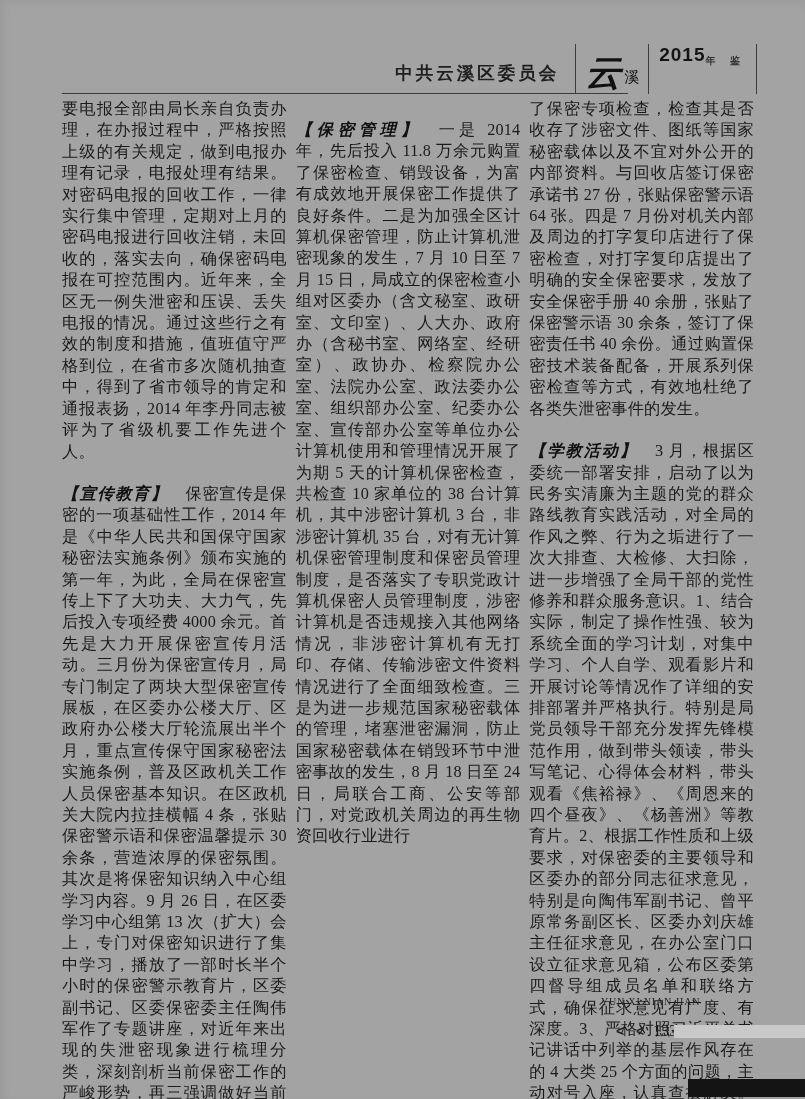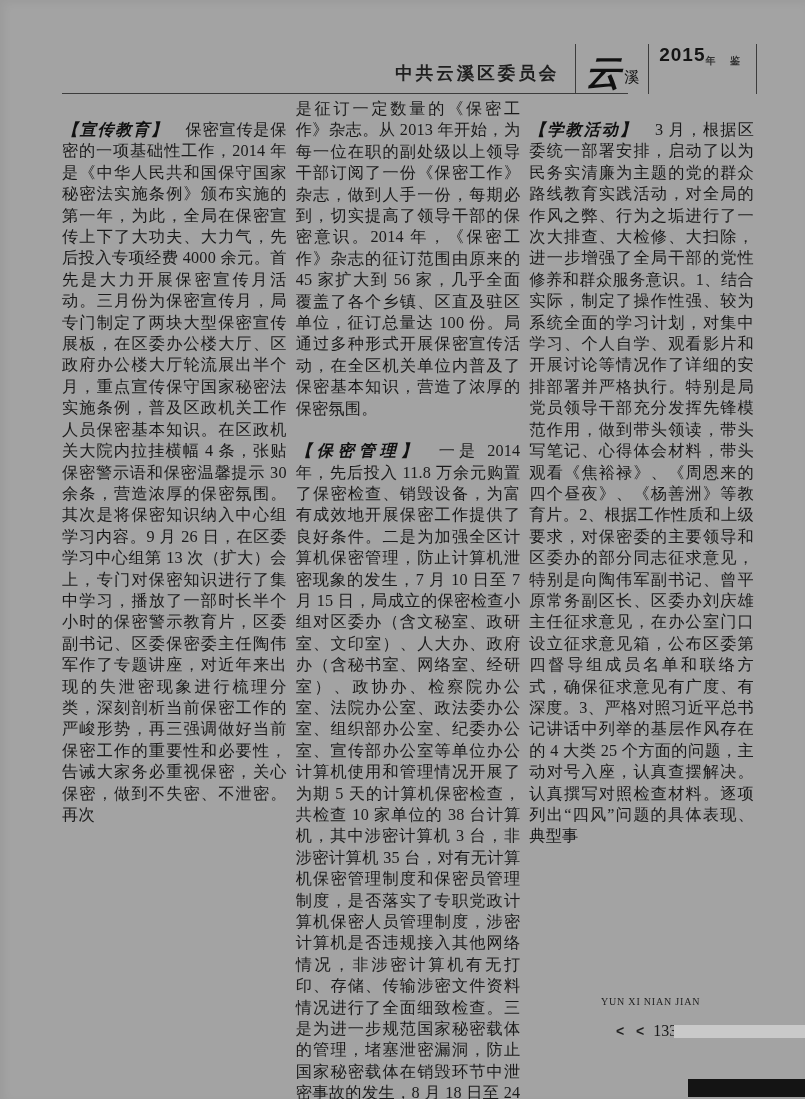--- a/index.html
+++ b/index.html
@@ -170,33 +170,34 @@
       <span class="year">2015</span>
       <span class="yearbook">年 鉴</span>
     </span>
     <span class="vbar"></span>
   </div>
   <div class="header-rule"></div>
 
   <div class="columns">
 
     <div class="col">
+      <div class="para">要电报全部由局长亲自负责办理，在办报过程中，严格按照上级的有关规定，做到电报办理有记录，电报处理有结果。对密码电报的回收工作，一律实行集中管理，定期对上月的密码电报进行回收注销，未回收的，落实去向，确保密码电报在可控范围内。近年来，全区无一例失泄密和压误、丢失电报的情况。通过这些行之有效的制度和措施，值班值守严格到位，在省市多次随机抽查中，得到了省市领导的肯定和通报表扬，2014 年李丹同志被评为了省级机要工作先进个人。</div>
       <div class="section">
         <span class="sec-hdr">【宣传教育】</span><span class="sec-body">保密宣传是保密的一项基础性工作，2014 年是《中华人民共和国保守国家秘密法实施条例》颁布实施的第一年，为此，全局在保密宣传上下了大功夫、大力气，先后投入专项经费 4000 余元。首先是大力开展保密宣传月活动。三月份为保密宣传月，局专门制定了两块大型保密宣传展板，在区委办公楼大厅、区政府办公楼大厅轮流展出半个月，重点宣传保守国家秘密法实施条例，普及区政机关工作人员保密基本知识。在区政机关大院内拉挂横幅 4 条，张贴保密警示语和保密温馨提示 30 余条，营造浓厚的保密氛围。其次是将保密知识纳入中心组学习内容。9 月 26 日，在区委学习中心组第 13 次（扩大）会上，专门对保密知识进行了集中学习，播放了一部时长半个小时的保密警示教育片，区委副书记、区委保密委主任陶伟军作了专题讲座，对近年来出现的失泄密现象进行梳理分类，深刻剖析当前保密工作的严峻形势，再三强调做好当前保密工作的重要性和必要性，告诫大家务必重视保密，关心保密，做到不失密、不泄密。再次</span>
       </div>
     </div>
 
     <div class="col">
-      <div class="para">是征订一定数量的《保密工作》杂志。从 2013 年开始，为每一位在职的副处级以上领导干部订阅了一份《保密工作》杂志，做到人手一份，每期必到，切实提高了领导干部的保密意识。2014 年，《保密工作》杂志的征订范围由原来的 45 家扩大到 56 家，几乎全面覆盖了各个乡镇、区直及驻区单位，征订总量达 100 份。局通过多种形式开展保密宣传活动，在全区机关单位内普及了保密基本知识，营造了浓厚的保密氛围。</div>
       <div class="section">
         <span class="sec-hdr">【保密管理】</span><span class="sec-body">一是 2014 年，先后投入 11.8 万余元购置了保密检查、销毁设备，为富有成效地开展保密工作提供了良好条件。二是为加强全区计算机保密管理，防止计算机泄密现象的发生，7 月 10 日至 7 月 15 日，局成立的保密检查小组对区委办（含文秘室、政研室、文印室）、人大办、政府办（含秘书室、网络室、经研室）、政协办、检察院办公室、法院办公室、政法委办公室、组织部办公室、纪委办公室、宣传部办公室等单位办公计算机使用和管理情况开展了为期 5 天的计算机保密检查，共检查 10 家单位的 38 台计算机，其中涉密计算机 3 台，非涉密计算机 35 台，对有无计算机保密管理制度和保密员管理制度，是否落实了专职党政计算机保密人员管理制度，涉密计算机是否违规接入其他网络情况，非涉密计算机有无打印、存储、传输涉密文件资料情况进行了全面细致检查。三是为进一步规范国家秘密载体的管理，堵塞泄密漏洞，防止国家秘密载体在销毁环节中泄密事故的发生，8 月 18 日至 24 日，局联合工商、公安等部门，对党政机关周边的再生物资回收行业进行</span>
       </div>
     </div>
 
     <div class="col">
+      <div class="para">了保密专项检查，检查其是否收存了涉密文件、图纸等国家秘密载体以及不宜对外公开的内部资料。与回收店签订保密承诺书 27 份，张贴保密警示语 64 张。四是 7 月份对机关内部及周边的打字复印店进行了保密检查，对打字复印店提出了明确的安全保密要求，发放了安全保密手册 40 余册，张贴了保密警示语 30 余条，签订了保密责任书 40 余份。通过购置保密技术装备配备，开展系列保密检查等方式，有效地杜绝了各类失泄密事件的发生。</div>
       <div class="section">
         <span class="sec-hdr">【学教活动】</span><span class="sec-body">3 月，根据区委统一部署安排，启动了以为民务实清廉为主题的党的群众路线教育实践活动，对全局的作风之弊、行为之垢进行了一次大排查、大检修、大扫除，进一步增强了全局干部的党性修养和群众服务意识。1、结合实际，制定了操作性强、较为系统全面的学习计划，对集中学习、个人自学、观看影片和开展讨论等情况作了详细的安排部署并严格执行。特别是局党员领导干部充分发挥先锋模范作用，做到带头领读，带头写笔记、心得体会材料，带头观看《焦裕禄》、《周恩来的四个昼夜》、《杨善洲》等教育片。2、根据工作性质和上级要求，对保密委的主要领导和区委办的部分同志征求意见，特别是向陶伟军副书记、曾平原常务副区长、区委办刘庆雄主任征求意见，在办公室门口设立征求意见箱，公布区委第四督导组成员名单和联络方式，确保征求意见有广度、有深度。3、严格对照习近平总书记讲话中列举的基层作风存在的 4 大类 25 个方面的问题，主动对号入座，认真查摆解决。认真撰写对照检查材料。逐项列出“四风”问题的具体表现、典型事</span>
       </div>
     </div>
 
   </div>
 
   <div class="footer-nav">
     <span class="arrows">&lt; &lt;</span><span class="pagenum">133</span>
   </div>

